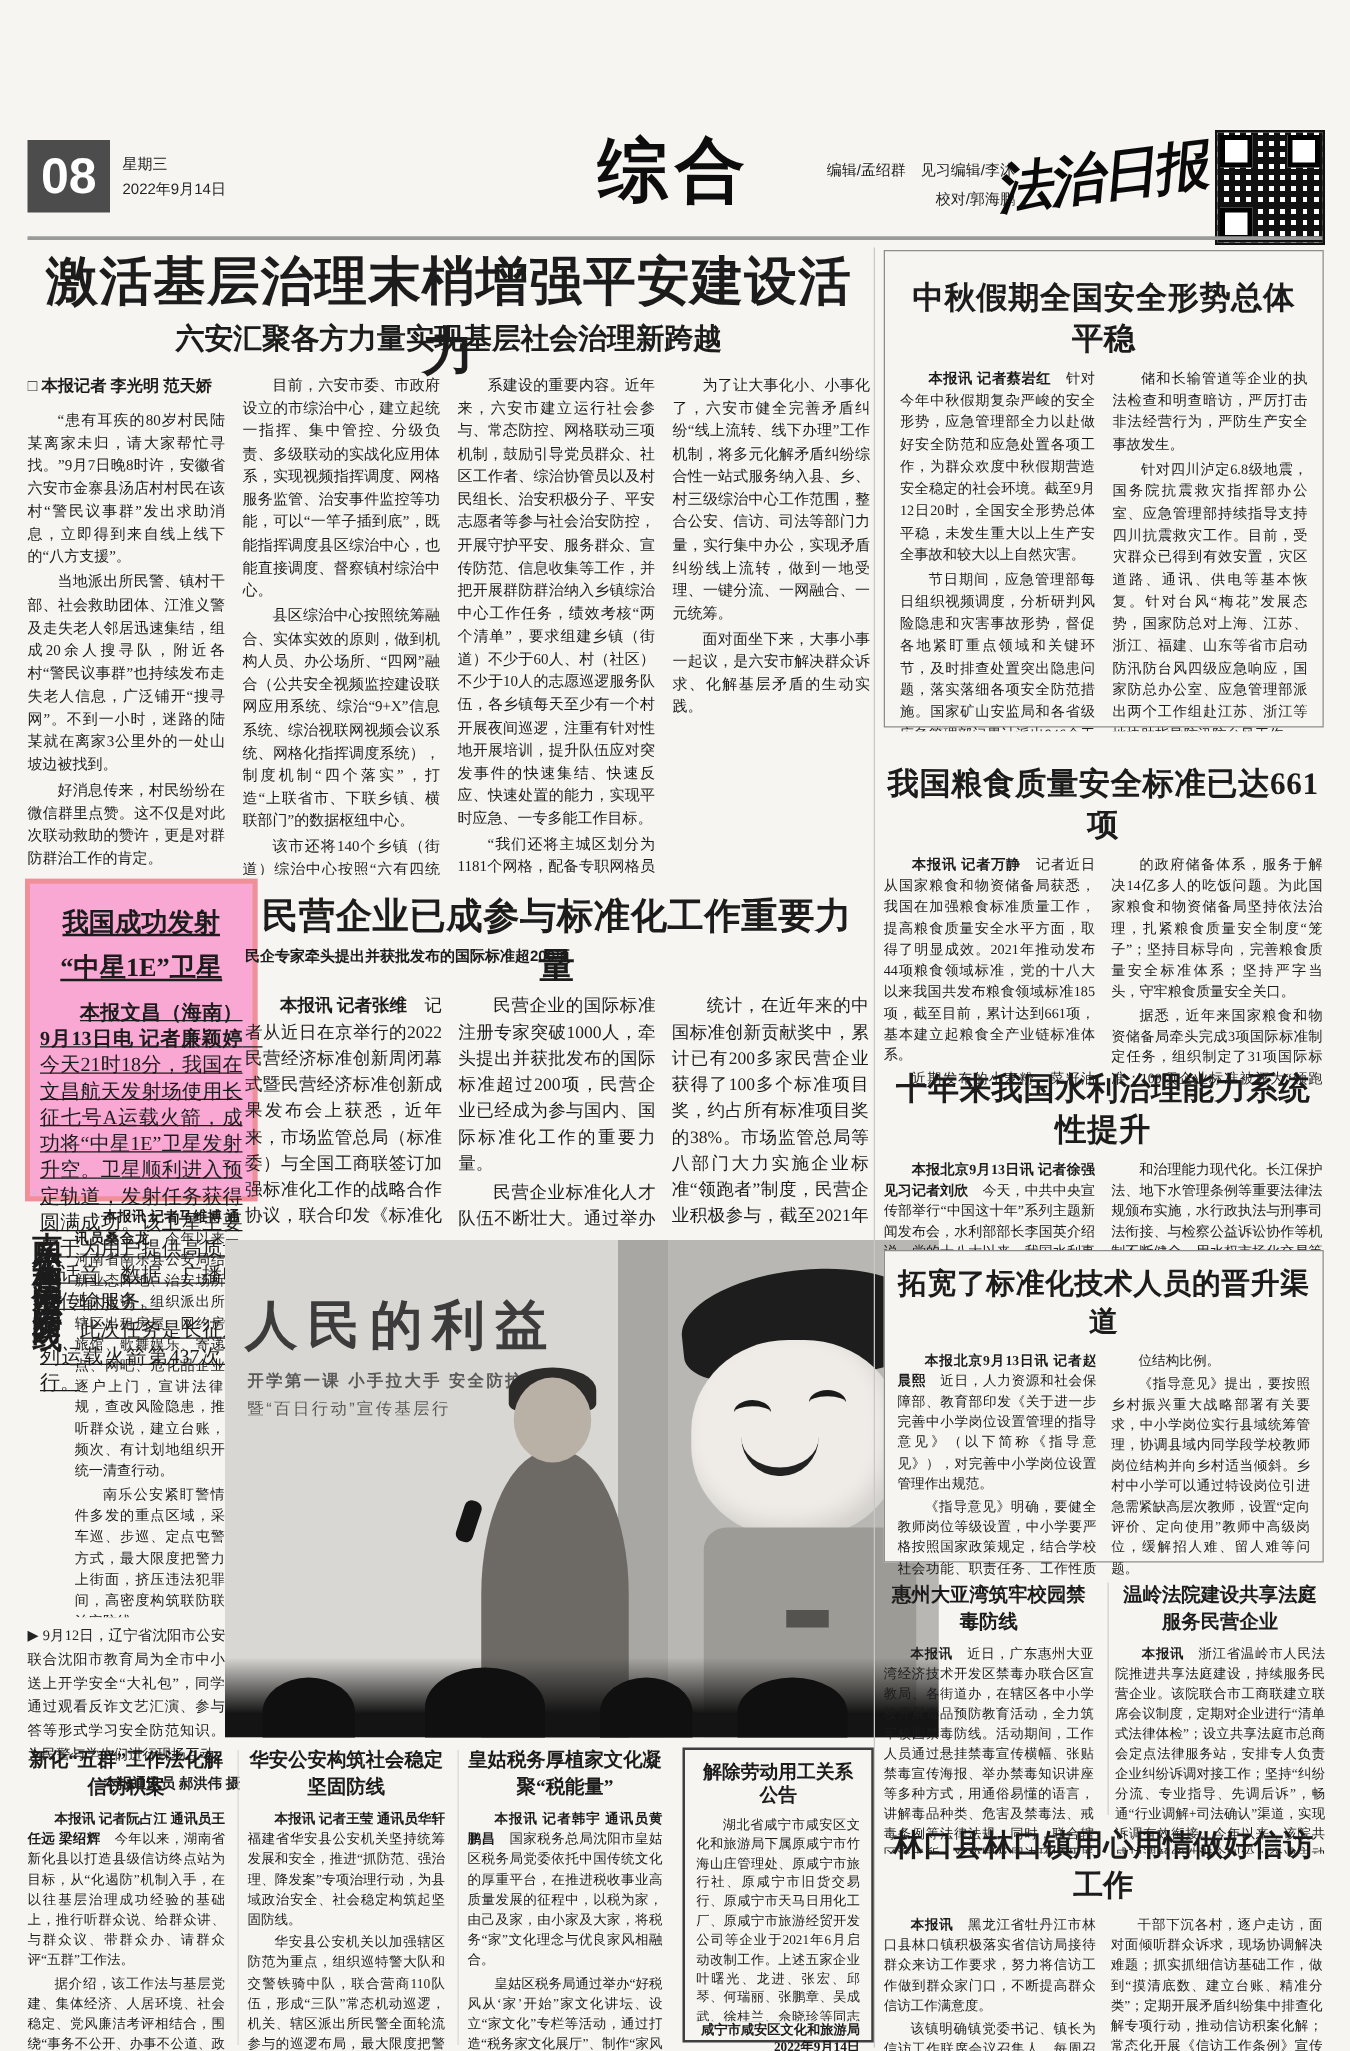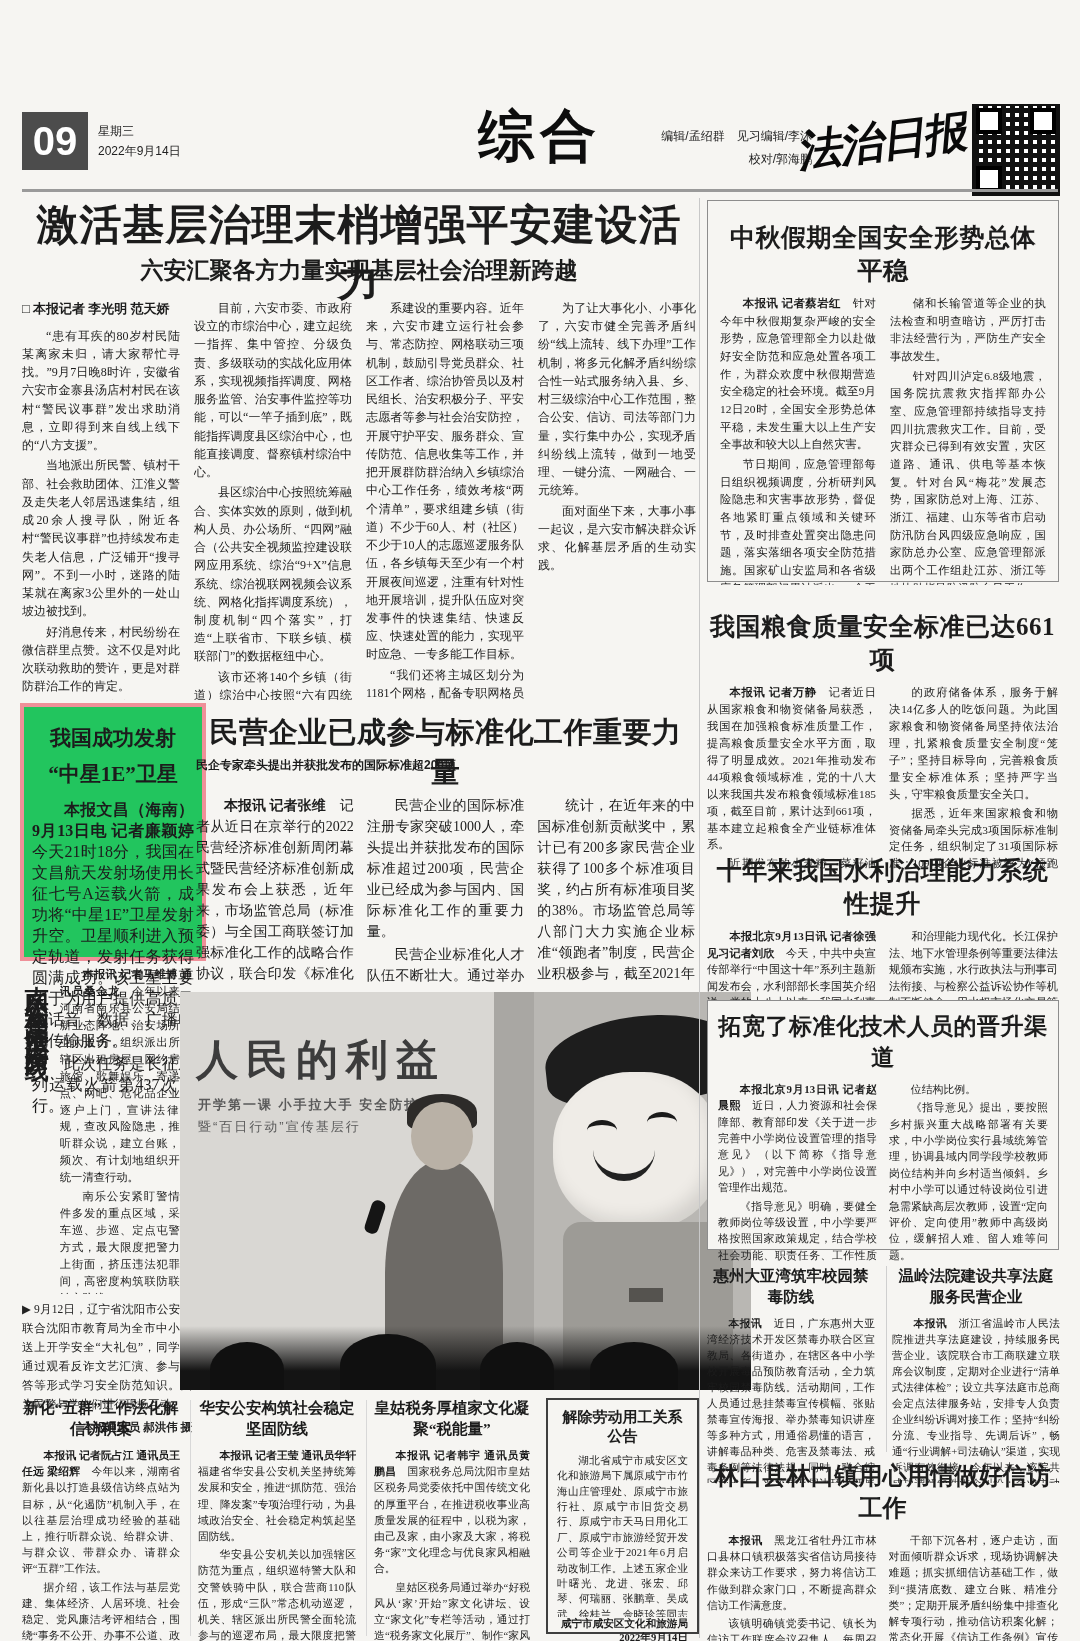--- a/index.html
+++ b/index.html
@@ -28,21 +28,21 @@
   .col{flex:1;overflow:hidden;}
   
   .lead-headline{position:absolute;left:22px;top:197px;width:674px;text-align:center;
         font-size:42px;font-weight:900;letter-spacing:1px;font-family:"Liberation Sans","DejaVu Sans",sans-serif;}
   .lead-subhead{position:absolute;left:22px;top:255px;width:674px;text-align:center;
         font-size:23px;font-weight:700;font-family:"Liberation Sans","DejaVu Sans",sans-serif;}
   .lead-cols{position:absolute;left:22px;top:299px;width:674px;height:401px;gap:14px;font-size:12px;line-height:1.52;}
   .byline{font-weight:700;text-indent:0 !important;margin-bottom:8px !important;font-size:13px;}
   
   .redbox{position:absolute;left:20px;top:703px;width:162px;height:238px;border:4px solid #ef9099;
-          padding:12px 8px 0;background:#22c55e;}
+          padding:12px 8px 0;background:#f9a8d4;text-decoration:underline;}
   .redbox h2{margin:4px 0 10px;text-align:center;font-size:21px;line-height:1.5;font-weight:900;}
   
   .nanle{position:absolute;left:22px;top:966px;width:170px;height:328px;display:flex;gap:9px;overflow:hidden;}
   .vtitle{writing-mode:vertical-rl;font-size:24px;font-weight:900;letter-spacing:6px;line-height:1.2;}
   .nanle .art{font-size:11.3px;line-height:1.5;flex:1;overflow:hidden;}
   
   .caption{position:absolute;left:22px;top:1300px;width:170px;font-size:11.5px;line-height:1.65;color:#222;}
   .caption .credit{text-align:right;font-weight:700;margin-top:4px;}
   
   .biz-headline{position:absolute;left:196px;top:713px;width:499px;text-align:center;
@@ -103,21 +103,21 @@
   .notice{position:absolute;left:546px;top:1398px;width:131px;height:216px;border:2px solid #3f3f3f;padding:8px 9px;}
   .notice h3{margin:0 0 7px;text-align:center;font-size:15px;font-weight:900;}
   .notice .art{font-size:10.6px;line-height:1.45;overflow:hidden;height:164px;}
   .notice .sg{text-align:right;font-weight:700;font-size:10.6px;}
 </style>
 </head>
 <body>
 
 <div class="page">
 
-  <div class="pagenum sans">09</div>
+  <div class="pagenum sans">08</div>
   <div class="dateblk sans">
     <div>星期三</div>
     <div>2022年9月14日</div>
   </div>
   <div class="section-title sans">综合</div>
   <div class="editors sans">
     <div>编辑/孟绍群　见习编辑/李沐</div>
     <div>校对/郭海鹏</div>
   </div>
   <div class="masthead">法治日报</div>

